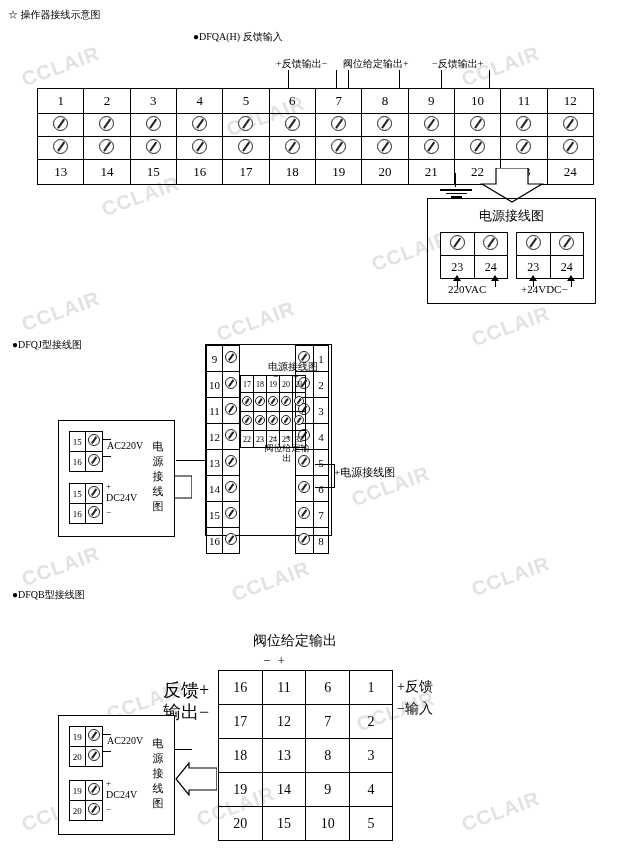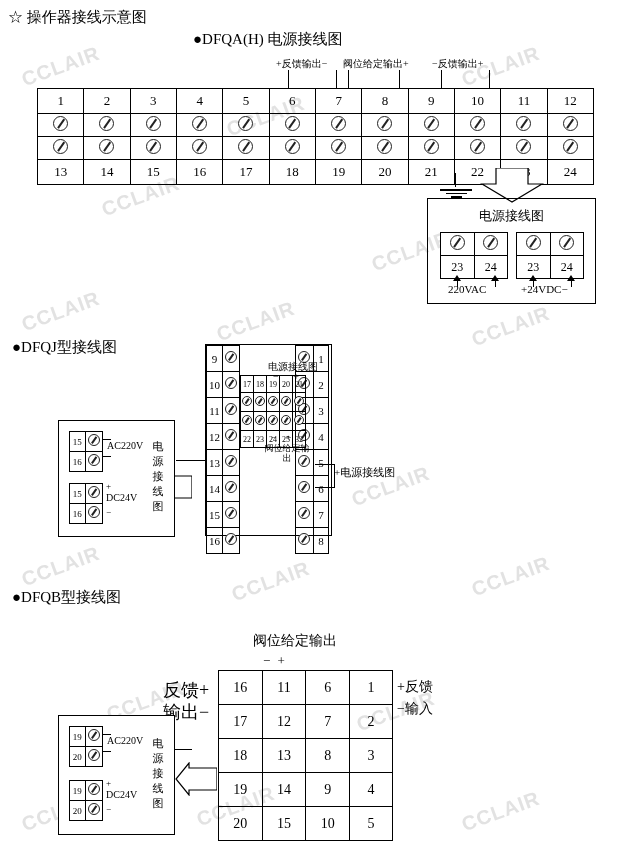--- a/index.html
+++ b/index.html
@@ -2,21 +2,21 @@
 <html><head>
 <meta charset="utf-8">
 <style>
   html,body{margin:0;padding:0;}
   body{
     width:632px;height:861px;position:relative;background:#ffffff;
     font-family:"Liberation Serif","DejaVu Serif",serif;
     color:#000;font-size:13px;overflow:hidden;
   }
   .abs{position:absolute;}
-  .ttl{font-size:15px;white-space:nowrap;font-family:Liberation Serif, serif;}
+  .ttl{font-size:10px;white-space:nowrap;font-family:Liberation Serif, serif;}
   .sm{font-size:11px;white-space:nowrap;}
   .xs{font-size:10px;white-space:nowrap;}
   .xxs{font-size:9px;white-space:nowrap;}
 
   
   .wm{
     position:absolute;font-family:"Liberation Sans",sans-serif;
     font-size:20px;font-weight:bold;color:#e2e2e2;
     transform:rotate(-20deg);transform-origin:center;
     white-space:nowrap;user-select:none;letter-spacing:1px;
@@ -67,21 +67,21 @@
 <div class="wm" style="left:230px;top:570px;">CCLAIR</div>
 <div class="wm" style="left:470px;top:565px;">CCLAIR</div>
 <div class="wm" style="left:105px;top:690px;">CCLAIR</div>
 <div class="wm" style="left:355px;top:700px;">CCLAIR</div>
 <div class="wm" style="left:20px;top:800px;">CCLAIR</div>
 <div class="wm" style="left:195px;top:795px;">CCLAIR</div>
 <div class="wm" style="left:460px;top:800px;">CCLAIR</div>
 
 <div class="abs ttl" style="left:8px;top:8px;">☆ 操作器接线示意图</div>
 
-<div class="abs ttl" style="left:193px;top:30px;">●DFQA(H) 电源接线图</div>
+<div class="abs ttl" style="left:193px;top:30px;">●DFQA(H) 反馈输入</div>
 
 <div class="abs xs" style="left:276px;top:57px;font-family:Liberation Serif, serif;">+反馈输出−</div>
 <div class="abs xs" style="left:343px;top:57px;">阀位给定输出+</div>
 <div class="abs xs" style="left:432px;top:57px;">−反馈输出+</div>
 
 <div class="abs line vline" style="left:288px;top:70px;height:18px;"></div>
 <div class="abs line vline" style="left:336px;top:70px;height:18px;"></div>
 <div class="abs line vline" style="left:348px;top:70px;height:18px;"></div>
 <div class="abs line vline" style="left:399px;top:70px;height:18px;"></div>
 <div class="abs line vline" style="left:441px;top:70px;height:18px;"></div>

